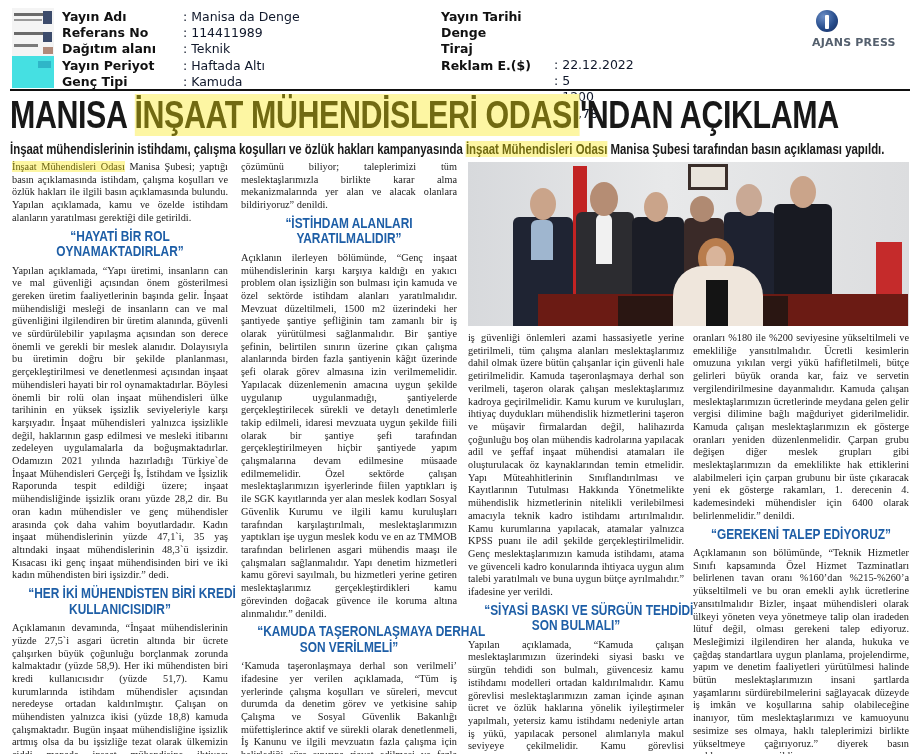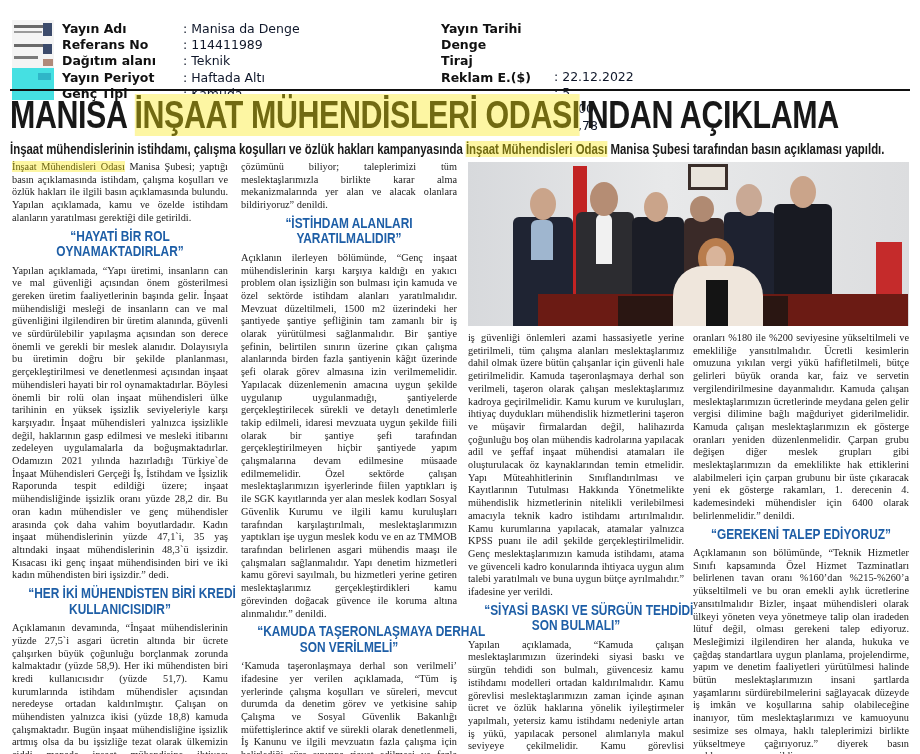--- a/index.html
+++ b/index.html
@@ -1,20 +1,20 @@
 <!DOCTYPE html>
 <html><head>
 <meta charset="utf-8">
 <style>
   * { box-sizing: border-box; margin: 0; padding: 0; }
   html, body { width: 920px; height: 754px; background: #ffffff; overflow: hidden; }
   body { position: relative; font-family: "DejaVu Serif", serif; color: #1a1a1a; }
 
   
-  .meta { position: absolute; left: 0; top: 12px; width: 920px; height: 68px; }
+  .meta { position: absolute; left: 0; top: 0; width: 920px; height: 68px; }
   .thumb { position: absolute; left: 12px; top: 8px; width: 42px; height: 80px; background: #f4f4f4; }
   .thumb .t1 { position:absolute; left:2px; top:5px; width:30px; height:3px; background:#6a6a6a; }
   .thumb .t2 { position:absolute; left:2px; top:11px; width:28px; height:2px; background:#9a9a9a; }
   .thumb .t3 { position:absolute; left:2px; top:24px; width:30px; height:3px; background:#6a6a6a; }
   .thumb .t4 { position:absolute; left:2px; top:36px; width:24px; height:3px; background:#7a7a7a; }
   .thumb .p1 { position:absolute; right:2px; top:3px; width:9px; height:13px; background:#3c4b6b; }
   .thumb .p2 { position:absolute; right:2px; top:24px; width:9px; height:10px; background:#3c4b6b; }
   .thumb .p3 { position:absolute; right:1px; top:39px; width:10px; height:7px; background:#b08a7a; }
   .thumb .cyan { position:absolute; left:0; top:48px; width:42px; height:32px; background:#45e0e2; }
   .thumb .cyan2 { position:absolute; left:26px; top:53px; width:13px; height:7px; background:#2fb6c8; }
@@ -149,20 +149,24 @@
         <span class="v">: 5</span>
       </div>
     <div class="row">
         <span class="v">: 1200</span>
       </div>
     <div class="row">
         <span class="v">: 20,78</span>
       </div>
   </div>
 
+  <div class="logo">
+    <div class="globe"></div>
+    <div class="txt">AJANS PRESS</div>
+  </div>
 </div>
 <div class="rule"></div>
 
 <div class="headline"><span>MANISA </span><span class="hl">İNŞAAT MÜHENDİSLERİ ODASI</span><span>'NDAN AÇIKLAMA</span></div>
 
 <div class="subhead"><span>İnşaat mühendislerinin istihdamı, çalışma koşulları ve özlük hakları kampanyasında </span><span class="hl">İnşaat Mühendisleri Odası</span><span> Manisa Şubesi tarafından basın açıklaması yapıldı.</span></div>
 
 <div class="col c1">
   <p><span class="hl">İnşaat Mühendisleri Odası</span><span> Manisa Şubesi; yaptığı basın açıklamasında istihdam, çalışma koşulları ve özlük hakları ile ilgili basın açıklamasında bulundu. Yapılan açıklamada, kamu ve özelde istihdam alanların yaratılması gerektiği dile getirildi.</span></p>
   <div class="sh">“HAYATİ BİR ROL<br>OYNAMAKTADIRLAR”</div>

